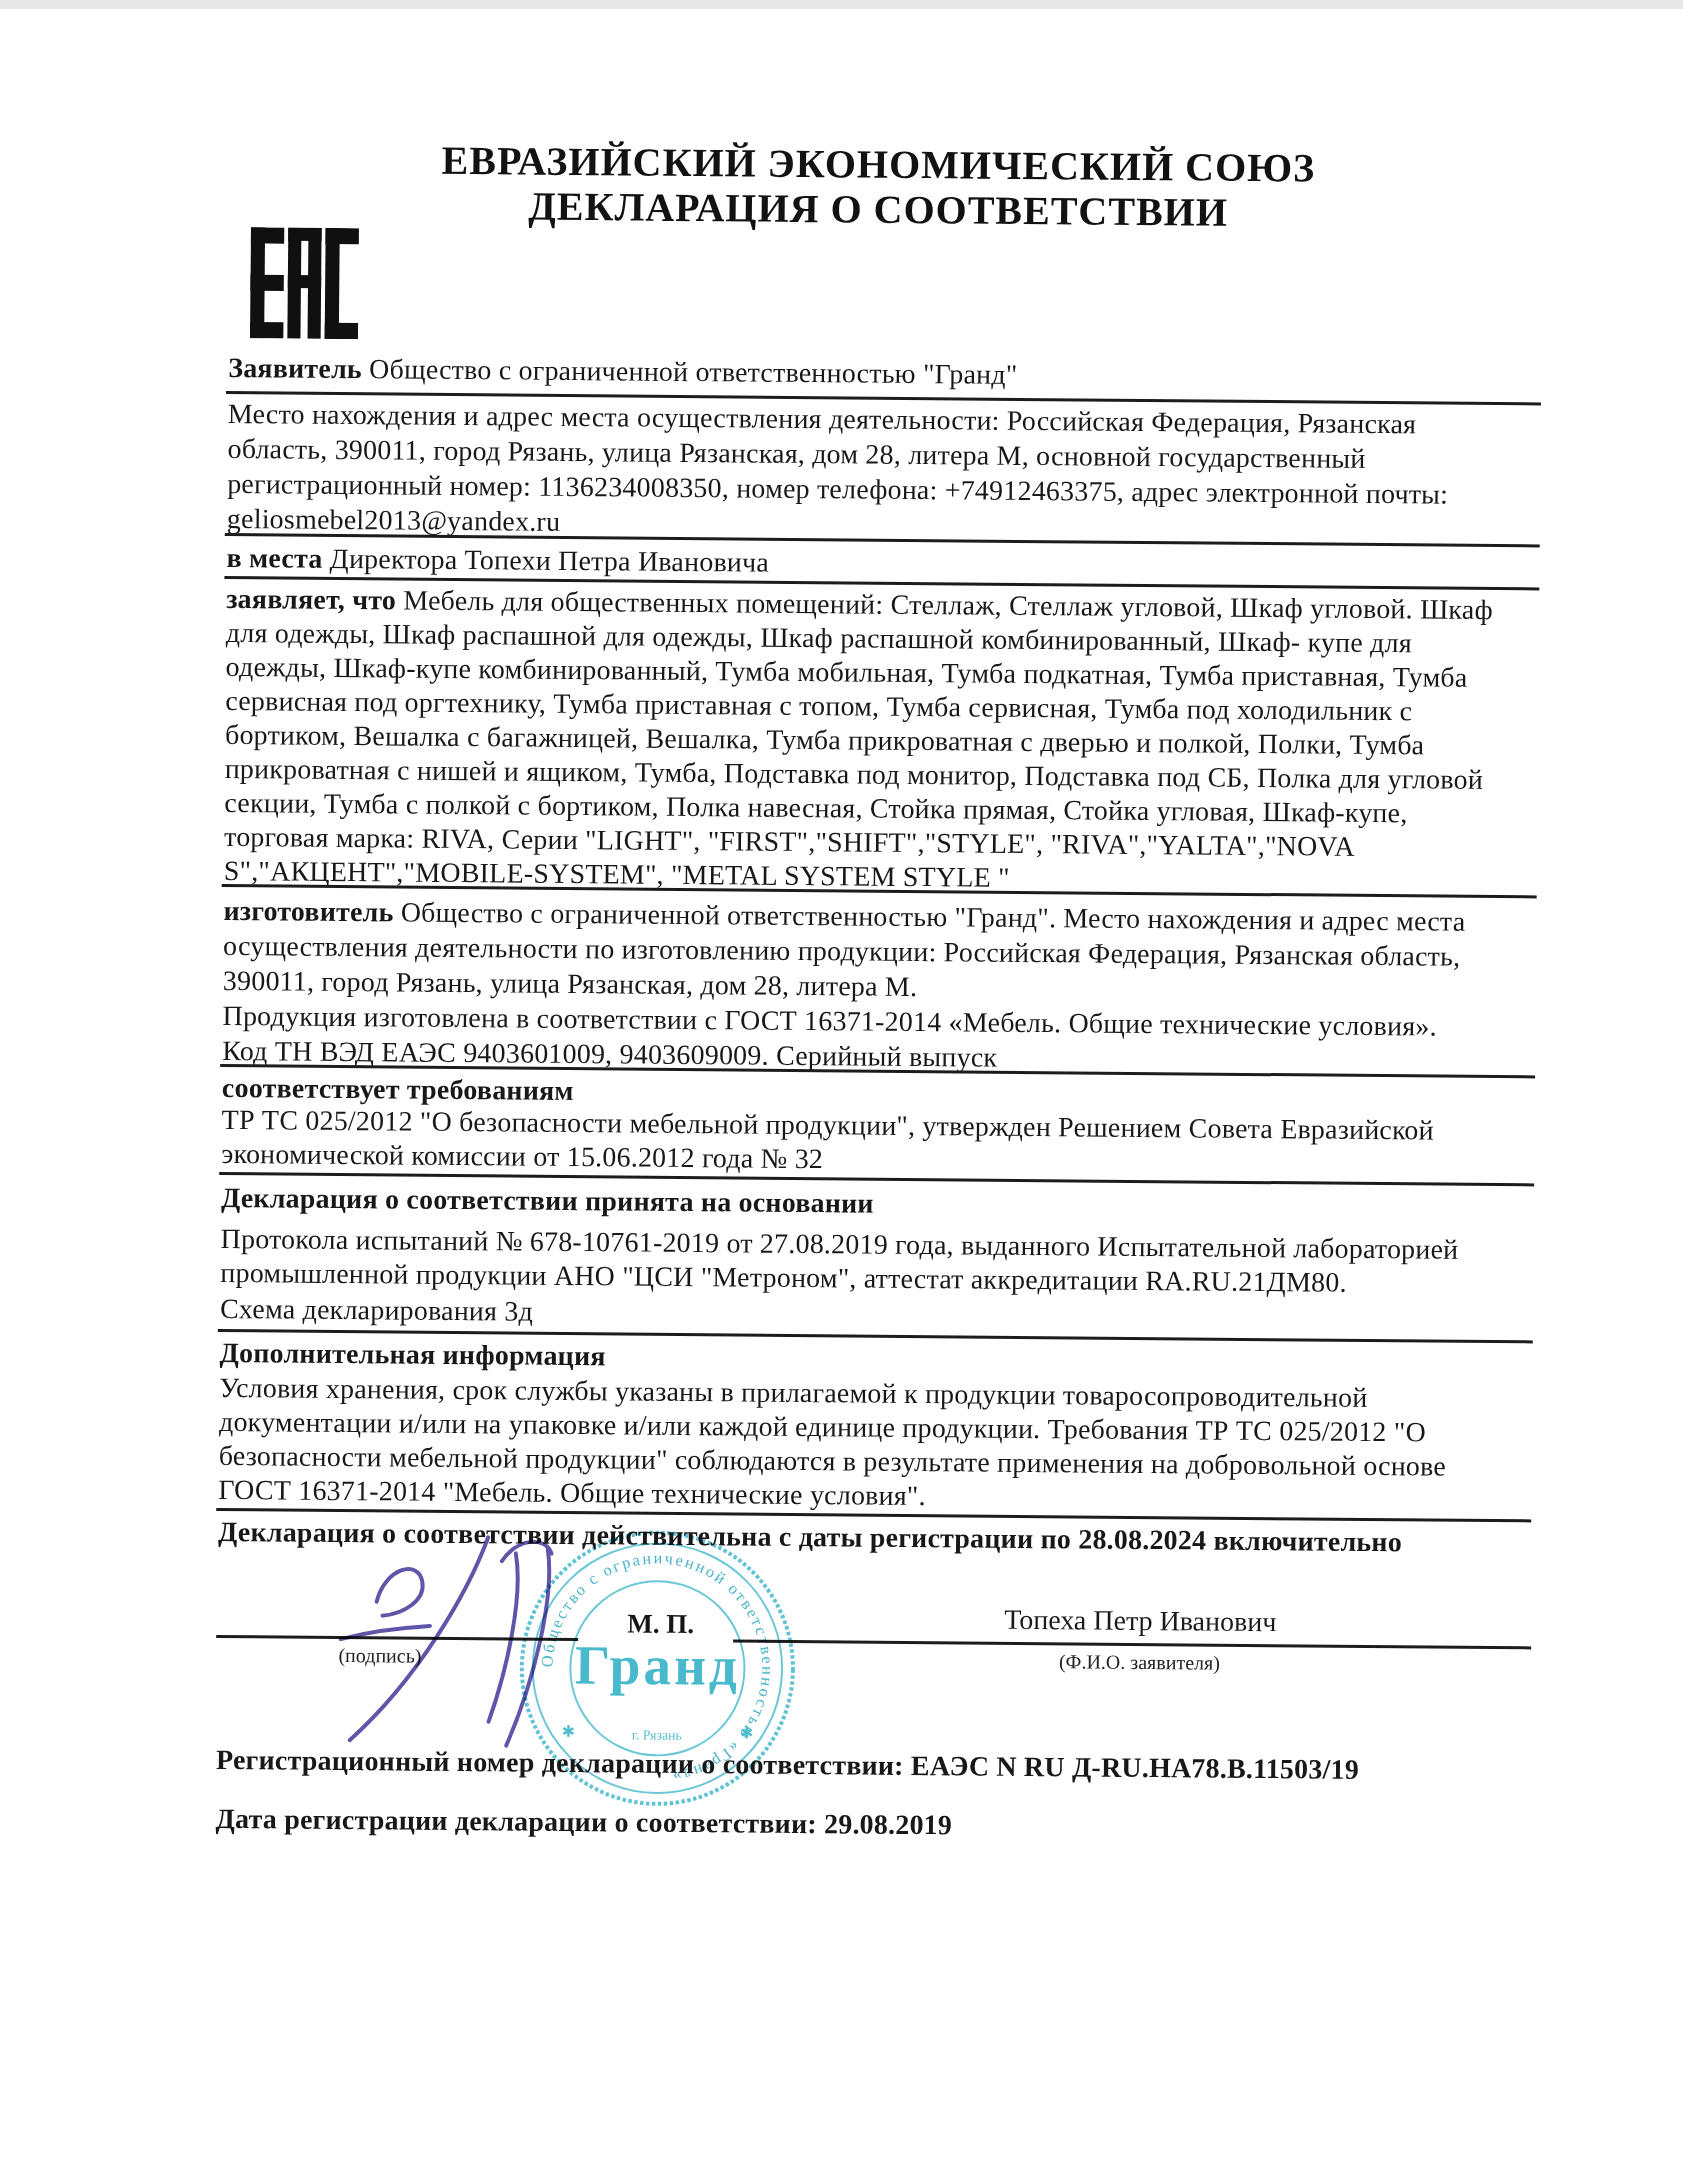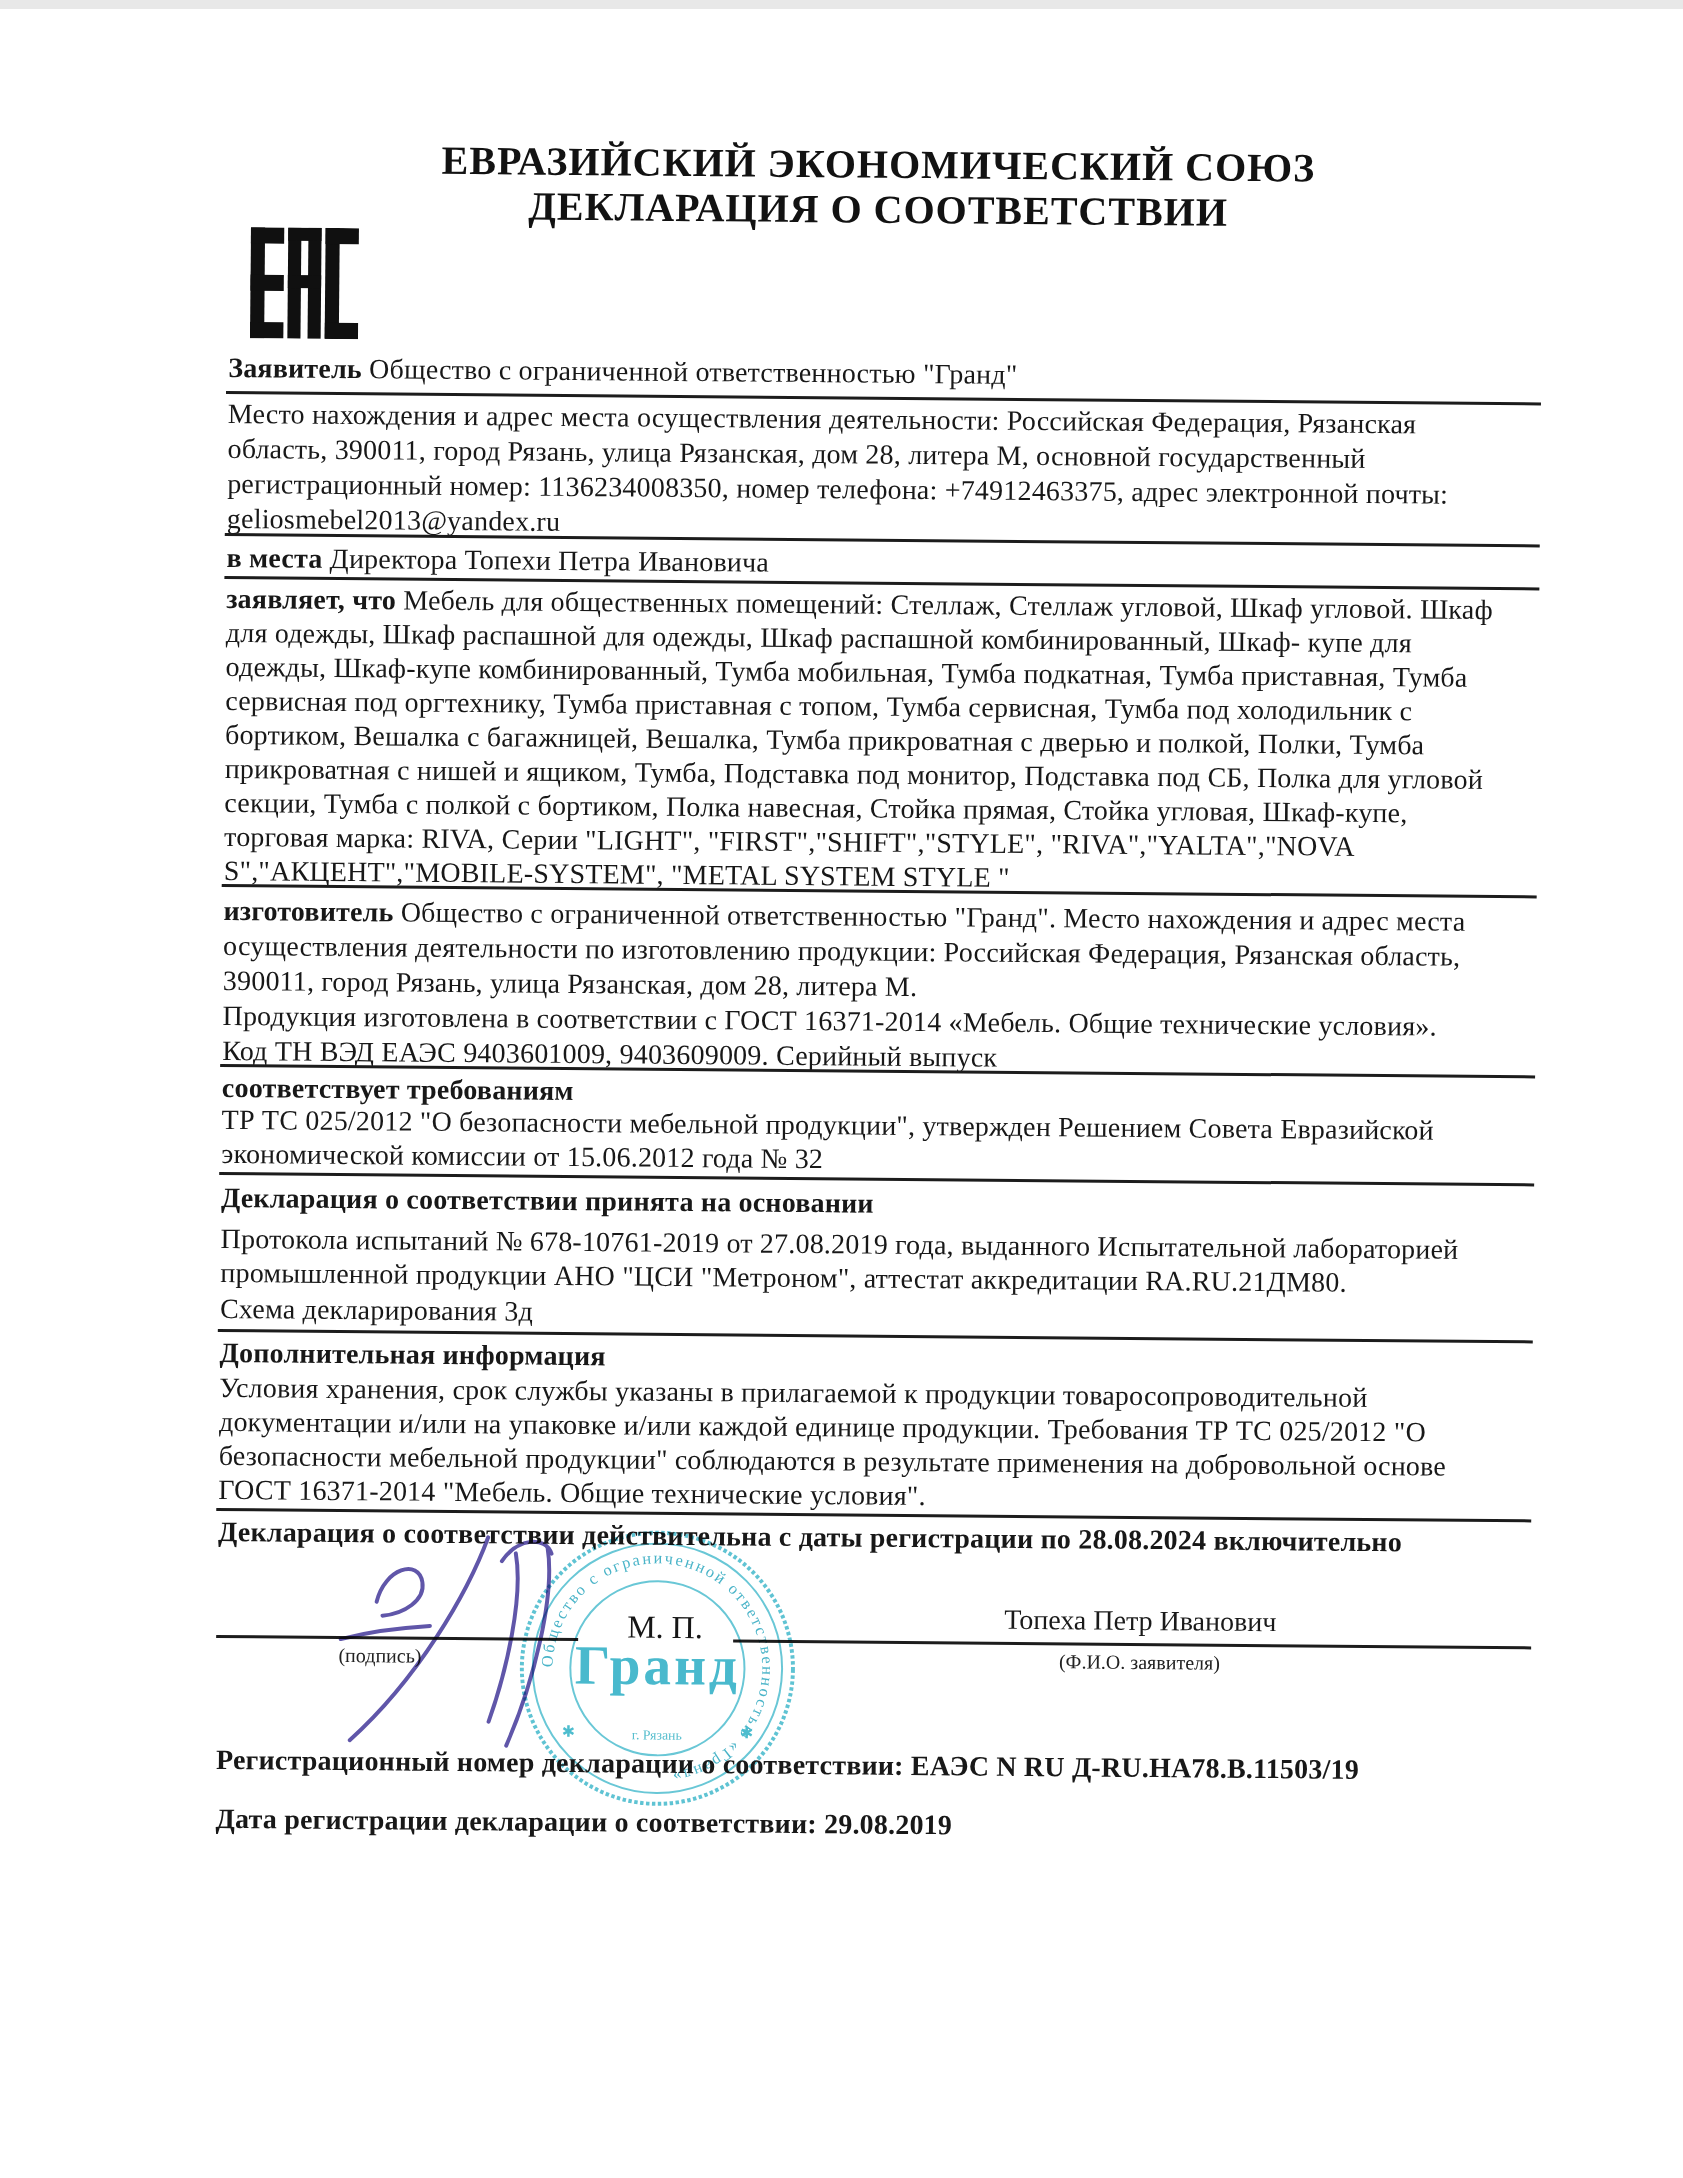--- a/index.html
+++ b/index.html
@@ -33,21 +33,21 @@
   #s7c{top:1282px;} #r7{top:1320px;}
   #s8a{top:1326px;}
   #s8b{top:1362px;} #r8{top:1499px;}
   #s9{top:1505px;}
   .sigline{position:absolute;top:1626px;height:3px;background:#1c1c1c;}
   #line-sign{left:227px;width:362px;}
   #line-fio{left:744px;width:798px;}
   .caption{position:absolute;font-size:20px;color:#222;text-align:center;}
   #cap-sign{left:297px;top:1634px;width:188px;}
   #cap-fio{left:1044px;top:1634px;width:213px;}
-  #mp{position:absolute;left:638px;top:1596px;font-size:32px;color:#161616;}
+  #mp{position:absolute;left:638px;top:1596px;font-size:27px;color:#161616;font-weight:bold;}
   #fio-name{position:absolute;left:995px;top:1588px;width:312px;text-align:center;font-size:28px;}
   #stamp{position:absolute;left:528px;top:1515px;width:281px;height:281px;
     mix-blend-mode:multiply;opacity:0.88;}
   #signature{position:absolute;left:292px;top:1520px;width:337px;height:228px;
     mix-blend-mode:multiply;}
   #f1{top:1733px;} #f2{top:1792px;}
   .footline{font-weight:bold;}
 </style>
 </head>
 <body>

